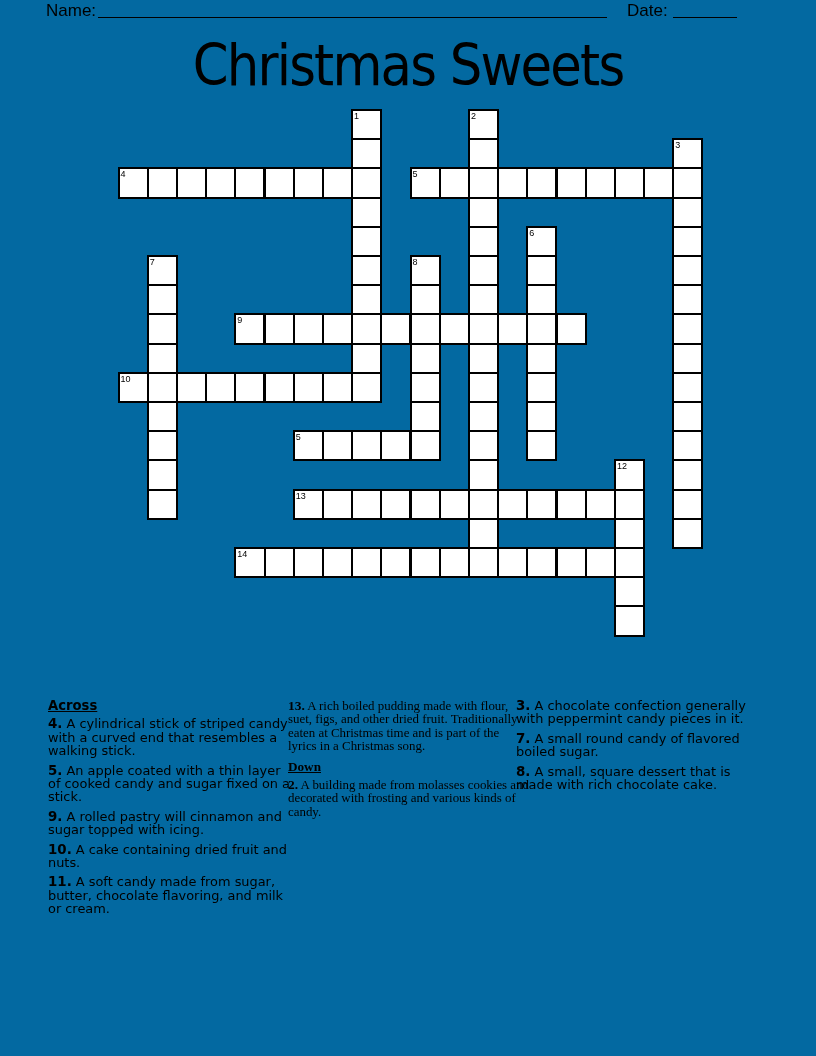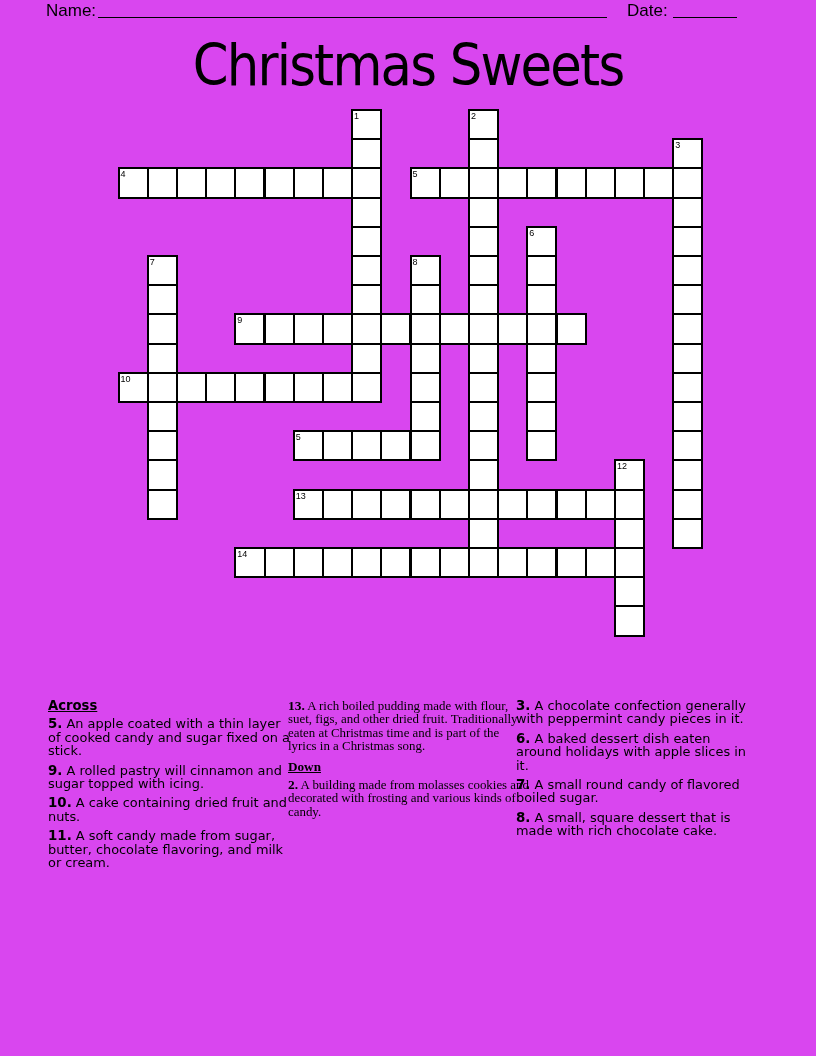--- a/index.html
+++ b/index.html
@@ -4,21 +4,21 @@
 <style>
   html,body { margin:0; padding:0; }
   body {
     width:816px; height:1056px;
     background:#ffffff;
     position:relative;
     font-family:"DejaVu Sans", sans-serif;
     color:#000;
     overflow:hidden;
   }
-  .page { position:absolute; inset:0; background:#d946ef; }
+  .page { position:absolute; inset:0; background:#0369a1; }
 
   
   .hdr-label {
     position:absolute; top:1px;
     font-family:"Liberation Sans", sans-serif;
     font-size:17px; line-height:20px; color:#000;
   }
   #name-label { left:46px; }
   #date-label { left:627px; }
   .blank-line { position:absolute; top:17px; height:0; border-bottom:1.6px solid #000; }
@@ -242,31 +242,31 @@
       <div class="cell" style="left: 497.1px; top: 547px; height: 31.2px; width: 31.2px; border-color: rgb(0, 0, 0);"></div>
       <div class="cell" style="left: 526.3px; top: 547px; height: 31.2px; width: 31.2px; border-color: rgb(0, 0, 0);"></div>
       <div class="cell" style="left: 555.5px; top: 547px; height: 31.2px; width: 31.2px; border-color: rgb(0, 0, 0);"></div>
       <div class="cell" style="left: 584.7px; top: 547px; height: 31.2px; width: 31.2px; border-color: rgb(0, 0, 0);"></div>
       <div class="cell" style="left: 613.9px; top: 547px; height: 31.2px; width: 31.2px; border-color: rgb(0, 0, 0);"></div>
     </div>
 
   <div id="clues">
       <div class="clue-col" style="left: 48px;">
         <div class="clue-heading">Across</div>
+        <p class="clue"><span class="cnum">4.</span><span class="ctext"> A cylindrical stick of striped candy with a curved end that resembles a walking stick.</span></p>
         <p class="clue"><span class="cnum">5.</span><span class="ctext"> An apple coated with a thin layer of cooked candy and sugar fixed on a stick.</span></p>
         <p class="clue"><span class="cnum">9.</span><span class="ctext"> A rolled pastry will cinnamon and sugar topped with icing.</span></p>
         <p class="clue"><span class="cnum">10.</span><span class="ctext"> A cake containing dried fruit and nuts.</span></p>
         <p class="clue"><span class="cnum">11.</span><span class="ctext"> A soft candy made from sugar, butter, chocolate flavoring, and milk or cream.</span></p>
       </div>
       <div class="clue-col" style="left: 288px; font-family: Liberation Serif, serif;">
         <p class="clue"><span class="cnum">13.</span><span class="ctext"> A rich boiled pudding made with flour, suet, figs, and other dried fruit. Traditionally eaten at Christmas time and is part of the lyrics in a Christmas song.</span></p>
         <div class="clue-heading">Down</div>
         <p class="clue"><span class="cnum">2.</span><span class="ctext"> A building made from molasses cookies and decorated with frosting and various kinds of candy.</span></p>
       </div>
       <div class="clue-col" style="left: 516px;">
         <p class="clue"><span class="cnum">3.</span><span class="ctext"> A chocolate confection generally with peppermint candy pieces in it.</span></p>
-        <p class="clue"><span class="cnum">6.</span><span class="ctext"> A baked dessert dish eaten around holidays with apple slices in it.</span></p>
         <p class="clue"><span class="cnum">7.</span><span class="ctext"> A small round candy of flavored boiled sugar.</span></p>
         <p class="clue"><span class="cnum">8.</span><span class="ctext"> A small, square dessert that is made with rich chocolate cake.</span></p>
       </div>
     </div>
 
 </div>
 
 </body></html>

